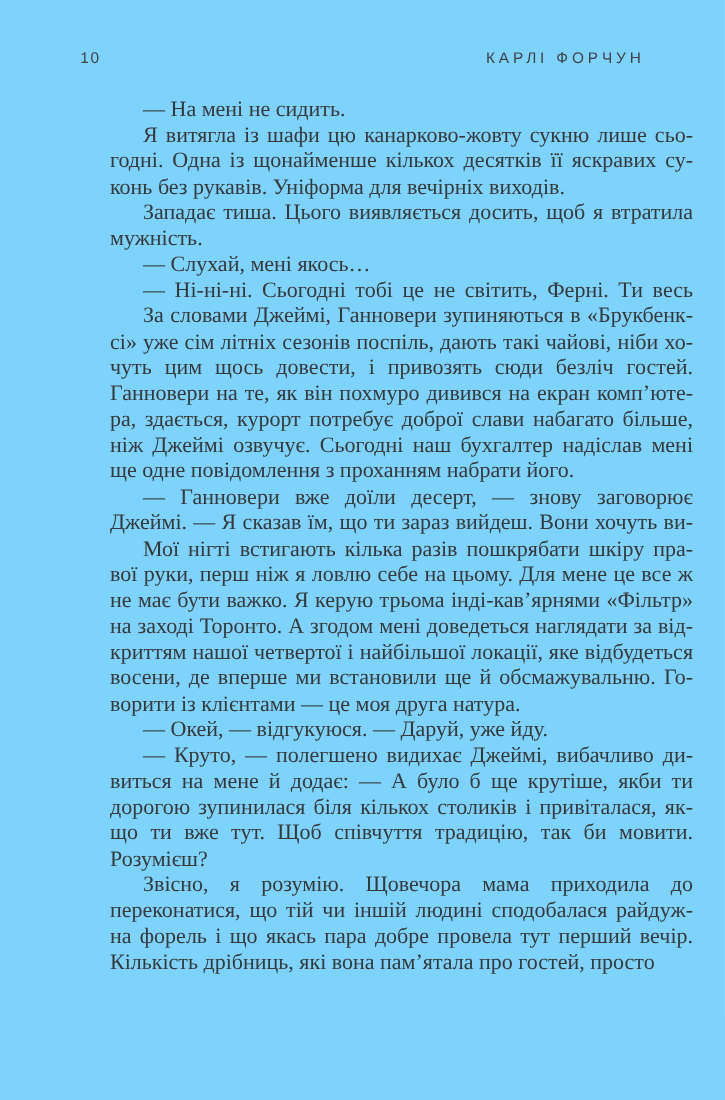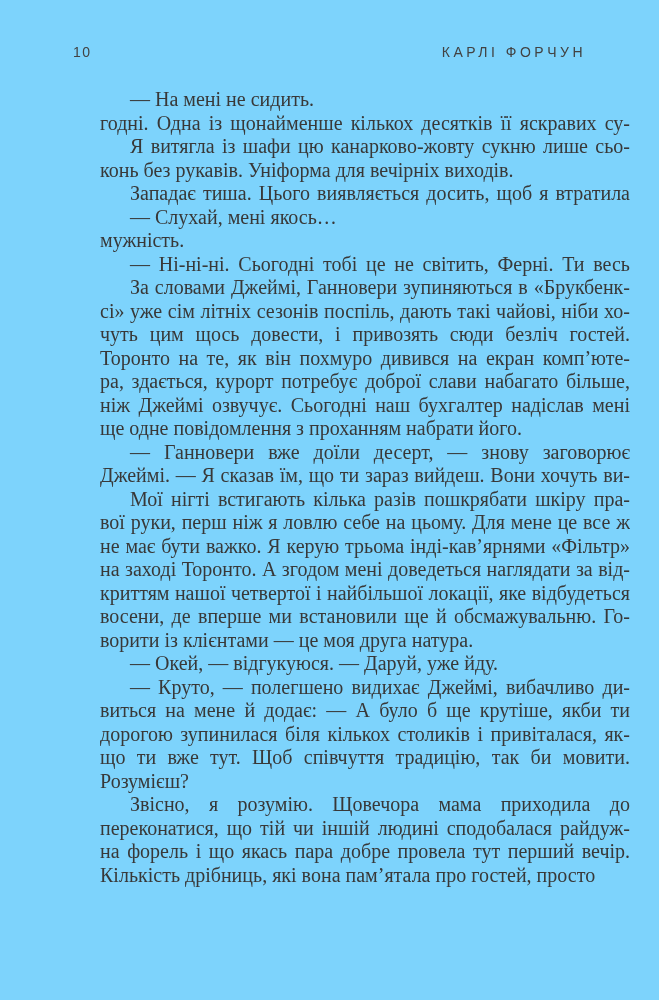--- a/index.html
+++ b/index.html
@@ -67,31 +67,31 @@
 
 <div class="page">
 
   <div class="header">
     <span class="folio">10</span>
     <div class="running-head">КАРЛІ ФОРЧУН</div>
   </div>
 
   <div class="textblock">
       <div class="line pf pl">— На мені не сидить.</div>
+      <div class="line pf">Я витягла із шафи цю канарково-жовту сукню лише сьо-</div>
       <div class="line">годні. Одна із щонайменше кількох десятків її яскравих су-</div>
-      <div class="line pf">Я витягла із шафи цю канарково-жовту сукню лише сьо-</div>
       <div class="line pl">конь без рукавів. Уніформа для вечірніх виходів.</div>
       <div class="line pf">Западає тиша. Цього виявляється досить, щоб я втратила</div>
+      <div class="line pl">мужність.</div>
       <div class="line pf pl">— Слухай, мені якось…</div>
-      <div class="line pl">мужність.</div>
       <div class="line pf">— Ні-ні-ні. Сьогодні тобі це не світить, Ферні. Ти весь</div>
       <div class="line pf">За словами Джеймі, Ганновери зупиняються в «Брукбенк-</div>
       <div class="line">сі» уже сім літніх сезонів поспіль, дають такі чайові, ніби хо-</div>
       <div class="line">чуть цим щось довести, і привозять сюди безліч гостей.</div>
-      <div class="line">Торонто на те, як він похмуро дивився на екран комп’юте-</div>
+      <div class="line">Ганновери на те, як він похмуро дивився на екран комп’юте-</div>
       <div class="line">ра, здається, курорт потребує доброї слави набагато більше,</div>
       <div class="line">ніж Джеймі озвучує. Сьогодні наш бухгалтер надіслав мені</div>
       <div class="line pl">ще одне повідомлення з проханням набрати його.</div>
       <div class="line pf">— Ганновери вже доїли десерт, — знову заговорює</div>
       <div class="line">Джеймі. — Я сказав їм, що ти зараз вийдеш. Вони хочуть ви-</div>
       <div class="line pf">Мої нігті встигають кілька разів пошкрябати шкіру пра-</div>
       <div class="line">вої руки, перш ніж я ловлю себе на цьому. Для мене це все ж</div>
       <div class="line">не має бути важко. Я керую трьома інді-кав’ярнями «Фільтр»</div>
       <div class="line">на заході Торонто. А згодом мені доведеться наглядати за від-</div>
       <div class="line">криттям нашої четвертої і найбільшої локації, яке відбудеться</div>

